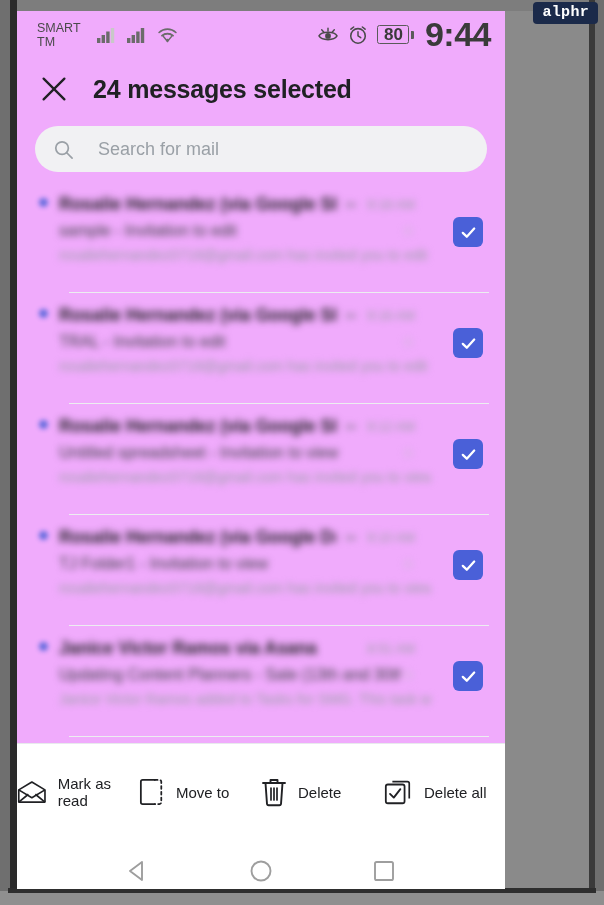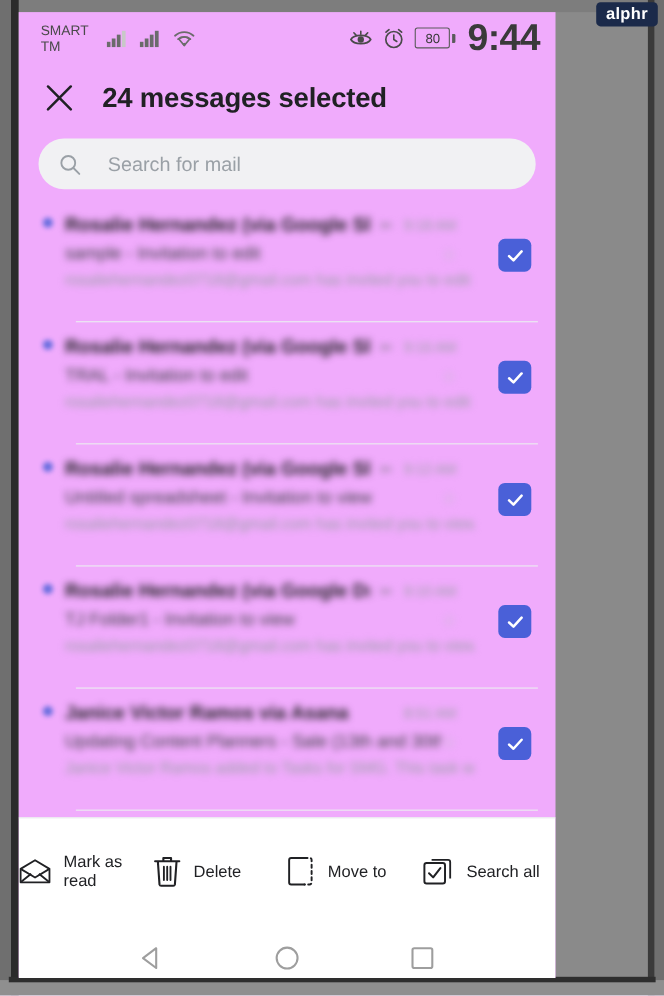--- a/index.html
+++ b/index.html
@@ -42,21 +42,21 @@
     right: 6px;
     top: 2px;
     background: #1b2a4a;
     color: #ffffff;
     font-size: 15px;
     font-weight: bold;
     letter-spacing: 0.3px;
     padding: 2px 9px 3px 9px;
     border-radius: 4px;
     z-index: 40;
-    font-family: Liberation Sans, sans-serif;
+    font-family: Liberation Mono, monospace;
   }
 
   
   .statusbar {
     position: relative;
     height: 47px;
     display: flex;
     align-items: center;
     padding: 0 14px 0 20px;
   }
@@ -86,22 +86,22 @@
     border: 1.6px solid #5a5a5a;
     border-radius: 2.5px;
     display: flex; align-items: center; justify-content: center;
   }
   .battery-level {
     position:absolute; left:1.5px; top:1.5px; bottom:1.5px;
     background:#f0f0f0;
   }
   .battery-num {
     position: relative;
-    font-size: 12px;
-    font-weight: normal;
+    font-size: 17px;
+    font-weight: bold;
     color: #3a3a3a;
   }
   .battery-cap {
     width: 3px; height: 8px;
     background: #5a5a5a;
     border-radius: 0 1px 1px 0;
     margin-left: 1.5px;
   }
 
   
@@ -489,44 +489,44 @@
       <div class="tool">
         <svg width="32" height="27" viewBox="0 0 34 28">
           <path d="M2 25 L2 11 L17 2 L32 11 L32 25 Z" fill="none" stroke="#202124" stroke-width="1.9" stroke-linejoin="round"></path>
           <path d="M2 11 L17 20 L32 11" fill="none" stroke="#202124" stroke-width="1.9" stroke-linejoin="round"></path>
           <path d="M2 25 L13 16 M32 25 L21 16" fill="none" stroke="#202124" stroke-width="1.9" stroke-linejoin="round"></path>
         </svg>
         <span class="tool-label">Mark as read</span>
       </div>
 
       <div class="tool">
+        <svg width="26" height="30" viewBox="0 0 28 32">
+          <path d="M17 3 L4 3 A2 2 0 0 0 2 5 L2 27 A2 2 0 0 0 4 29 L17 29" fill="none" stroke="#202124" stroke-width="1.9" stroke-linecap="round" stroke-linejoin="round"></path>
+          <path d="M17 3 L22 3 A2 2 0 0 1 24 5 L24 27 A2 2 0 0 1 22 29 L17 29" fill="none" stroke="#202124" stroke-width="1.9" stroke-linecap="round" stroke-dasharray="3 3.2"></path>
+        </svg>
+        <span class="tool-label">Move to</span>
+      </div>
+
+      <div class="tool">
         <svg width="26" height="30" viewBox="0 0 26 30">
           <path d="M2 6 L24 6" stroke="#202124" stroke-width="1.9" stroke-linecap="round"></path>
           <path d="M9.5 6 L9.5 3 L16.5 3 L16.5 6" fill="none" stroke="#202124" stroke-width="1.9" stroke-linejoin="round"></path>
           <path d="M4.5 6 L6 27 A1.6 1.6 0 0 0 7.6 28.2 L18.4 28.2 A1.6 1.6 0 0 0 20 27 L21.5 6" fill="none" stroke="#202124" stroke-width="1.9" stroke-linejoin="round"></path>
           <path d="M10 11 L10 23 M16 11 L16 23 M13 11 L13 23" stroke="#202124" stroke-width="1.7" stroke-linecap="round"></path>
         </svg>
         <span class="tool-label">Delete</span>
       </div>
 
       <div class="tool">
-        <svg width="26" height="30" viewBox="0 0 28 32">
-          <path d="M17 3 L4 3 A2 2 0 0 0 2 5 L2 27 A2 2 0 0 0 4 29 L17 29" fill="none" stroke="#202124" stroke-width="1.9" stroke-linecap="round" stroke-linejoin="round"></path>
-          <path d="M17 3 L22 3 A2 2 0 0 1 24 5 L24 27 A2 2 0 0 1 22 29 L17 29" fill="none" stroke="#202124" stroke-width="1.9" stroke-linecap="round" stroke-dasharray="3 3.2"></path>
-        </svg>
-        <span class="tool-label">Move to</span>
-      </div>
-
-      <div class="tool">
         <svg width="30" height="30" viewBox="0 0 32 32">
           <path d="M10 5 L26 5 A2 2 0 0 1 28 7 L28 23" fill="none" stroke="#202124" stroke-width="1.8" stroke-linejoin="round"></path>
           <rect x="3" y="8" width="20" height="20" rx="2.2" fill="none" stroke="#202124" stroke-width="1.9"></rect>
           <path d="M7.5 18 L11.5 22 L18.5 13" fill="none" stroke="#202124" stroke-width="2" stroke-linecap="round" stroke-linejoin="round"></path>
         </svg>
-        <span class="tool-label">Search all</span>
+        <span class="tool-label">Delete all</span>
       </div>
 
     </div>
 
     <div class="navbar">
       <div class="nav-btn">
         <svg width="26" height="26" viewBox="0 0 26 26">
           <path d="M17 4 L5 13 L17 22 Z" fill="none" stroke="#9e9e9e" stroke-width="1.9" stroke-linejoin="round"></path>
         </svg>
       </div>

